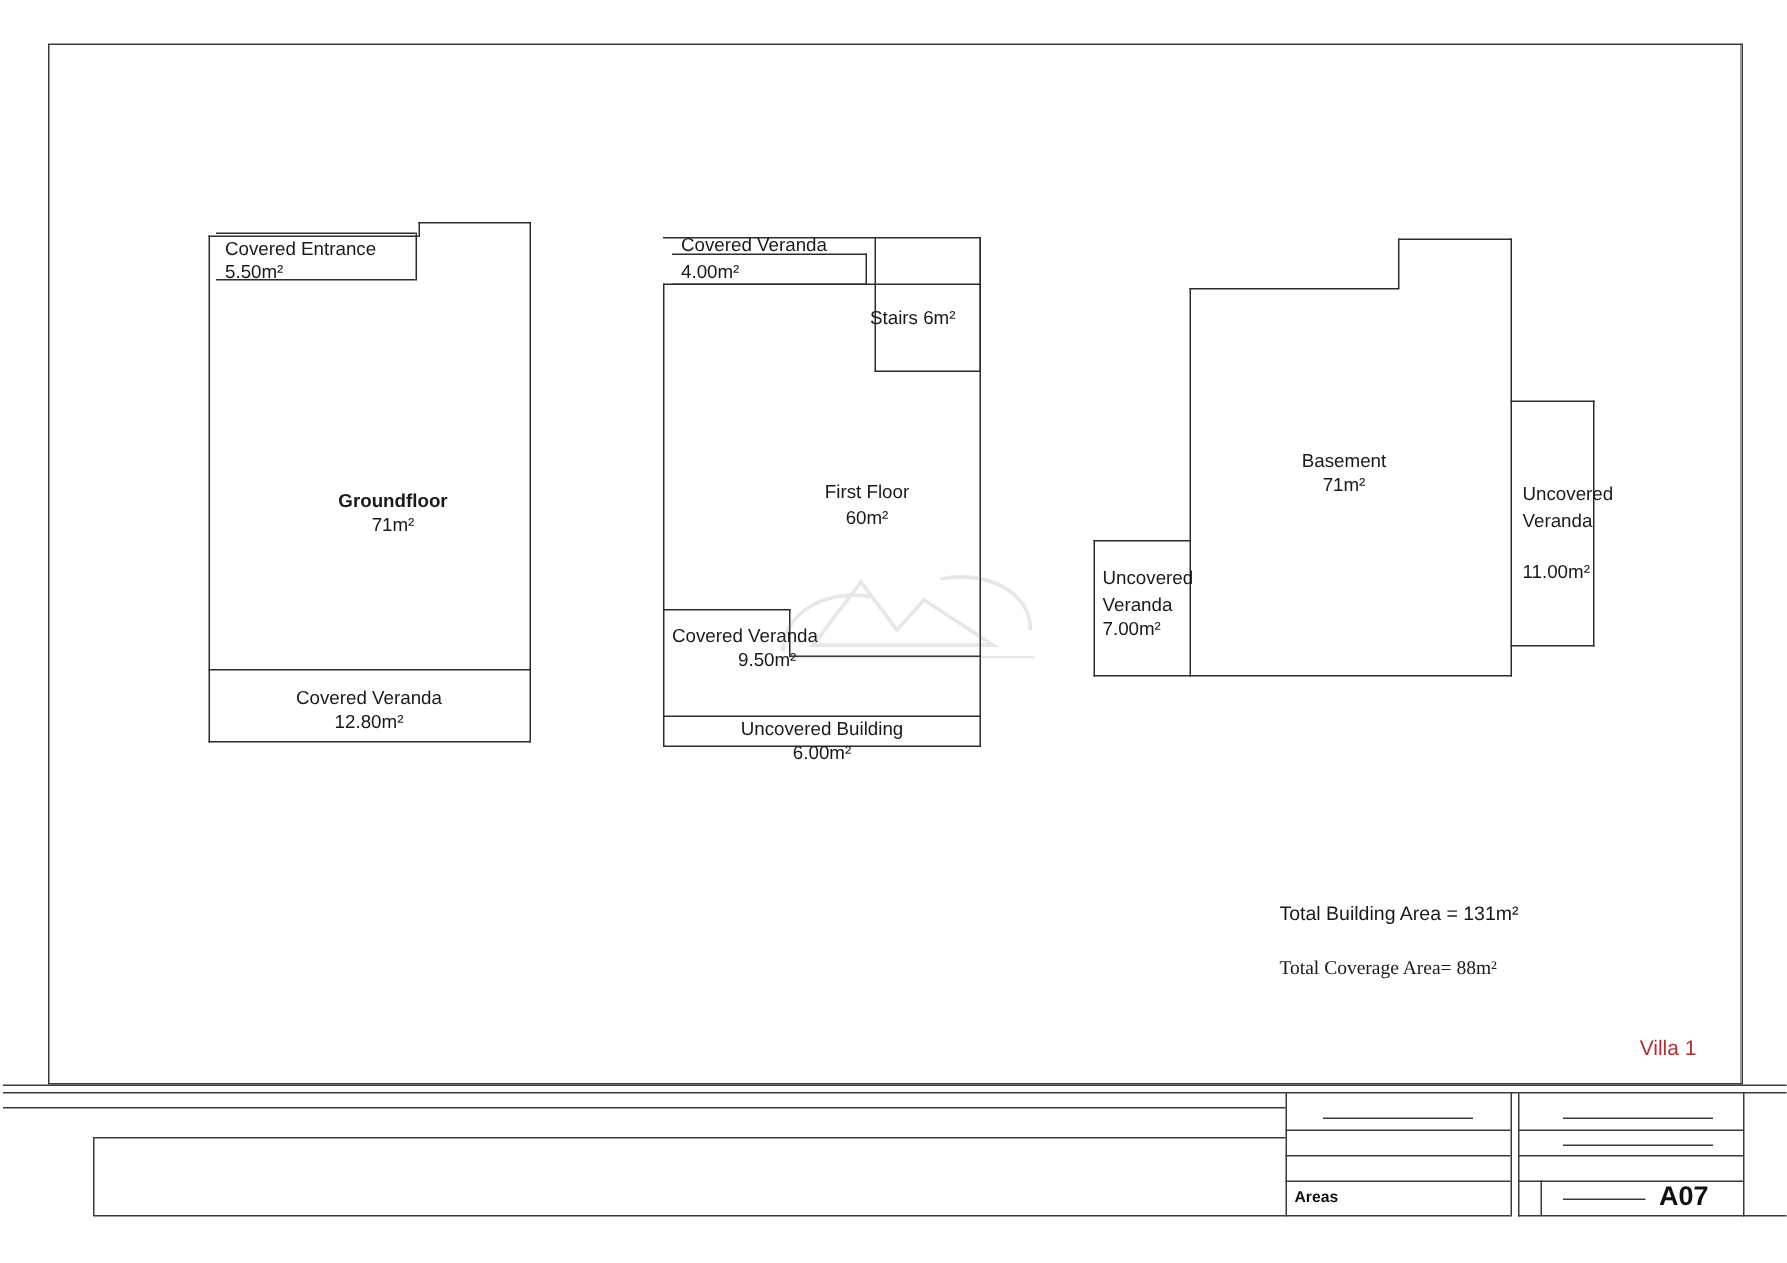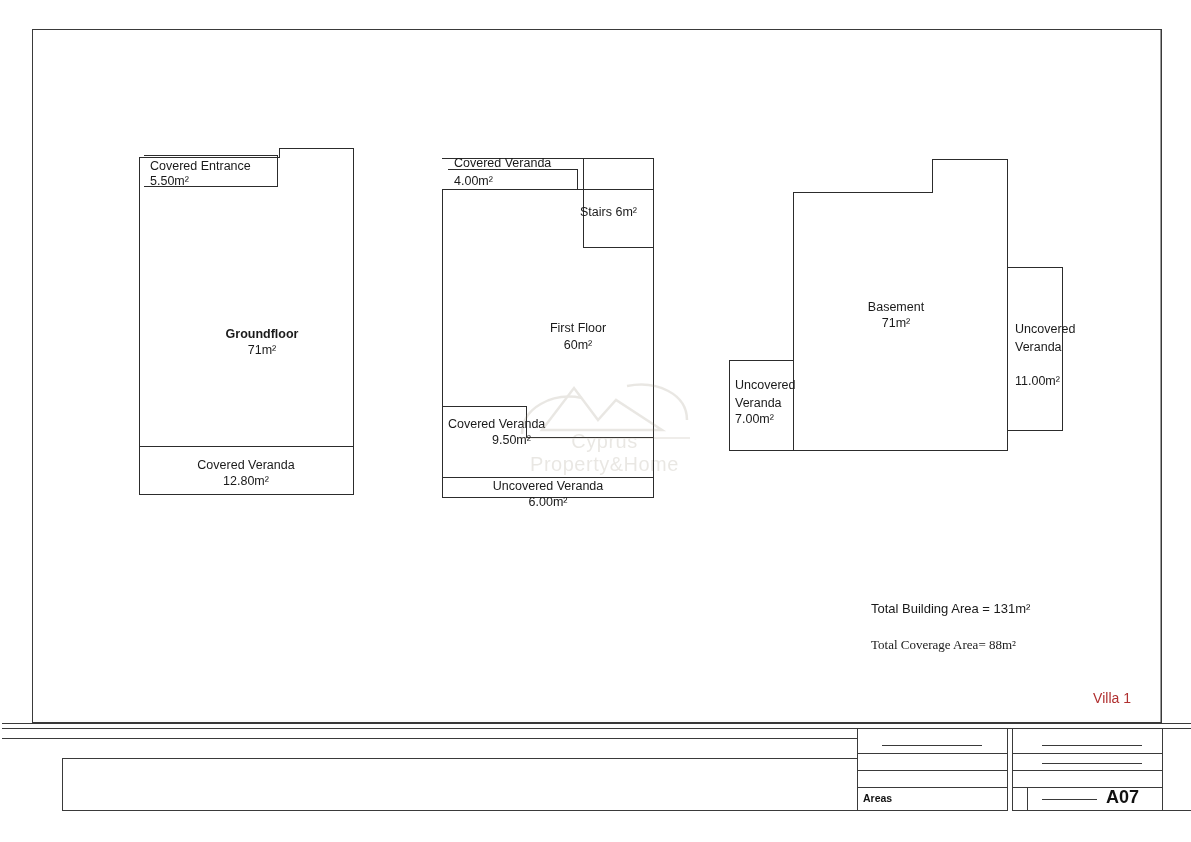--- a/index.html
+++ b/index.html
@@ -110,21 +110,20 @@
     top: 690px;
     font-size: 14px;
     color: #b03030;
     text-align: right;
   }
   .totals {
     position: absolute;
     font-size: 13px;
     color: #1a1a1a;
     white-space: nowrap;
-    margin-left: 18px;
   }
 </style>
 </head>
 <body>
 
 <div class="sheet">
 
   <div class="frame"></div>
   <div class="frame-inner"></div>
 
@@ -179,21 +178,21 @@
     <div class="lbl" style="left:452px; top:173px;">4.00m²</div>
 
     <div class="lbl" style="left:578px; top:204px;">Stairs 6m²</div>
 
     <div class="lbl center" style="left:490px; top:320px; width:172px;">First Floor</div>
     <div class="lbl center" style="left:490px; top:337px; width:172px;">60m²</div>
 
     <div class="lbl" style="left:446px; top:416px;">Covered Veranda</div>
     <div class="lbl" style="left:446px; top:432px;margin-left:44px;">9.50m²</div>
 
-    <div class="lbl center" style="left:446px; top:478px; width:200px;">Uncovered Veranda</div>
+    <div class="lbl center" style="left:446px; top:478px; width:200px;">Uncovered Building</div>
     <div class="lbl center" style="left:446px; top:494px; width:200px;">6.00m²</div>
   </div>
 
   <div>
 
     <div class="line" style="left:930px; top:159px; width:76px; height:1px;"></div>
     <div class="line" style="left:930px; top:159px; width:1px; height:33px;"></div>
     <div class="line" style="left:791px; top:192px; width:140px; height:1px;"></div>
     <div class="line" style="left:791px; top:192px; width:1px; height:259px;"></div>
     <div class="line" style="left:1005px; top:159px; width:1px; height:292px;"></div>
@@ -218,21 +217,20 @@
     <div class="lbl" style="left:1013px; top:356px;margin-top:17px;">11.00m²</div>
   </div>
 
   <div class="watermark">
     <svg width="185" height="108" viewBox="0 0 185 108" xmlns="http://www.w3.org/2000/svg">
       <path d="M30 62 L62 20 L86 52 L104 32 L150 62 Z" fill="none" stroke="#8a7f6a" stroke-width="2.5"></path>
       <path d="M10 66 C10 40, 40 24, 70 30" fill="none" stroke="#8a7f6a" stroke-width="2.5"></path>
       <path d="M175 52 C175 26, 145 12, 115 18" fill="none" stroke="#8a7f6a" stroke-width="2.5"></path>
       <path d="M6 70 L178 70" fill="none" stroke="#8a7f6a" stroke-width="1.5"></path>
     </svg>
-    <div class="wm-text">Cyprus Property&amp;Home</div>
   </div>
 
   <div class="totals" style="left:851px; top:601px;">Total Building Area = 131m²</div>
   <div class="totals" style="left:851px; top:637px;font-family:Liberation Serif, serif;">Total Coverage Area= 88m²</div>
   <div class="villa-label">Villa 1</div>
 
   <div class="title-block">
 
     <div class="tb-hline" style="left:0px; top:0px; width:1191px; height:1px;"></div>
     <div class="tb-hline" style="left:0px; top:5px; width:1191px; height:1px;"></div>

